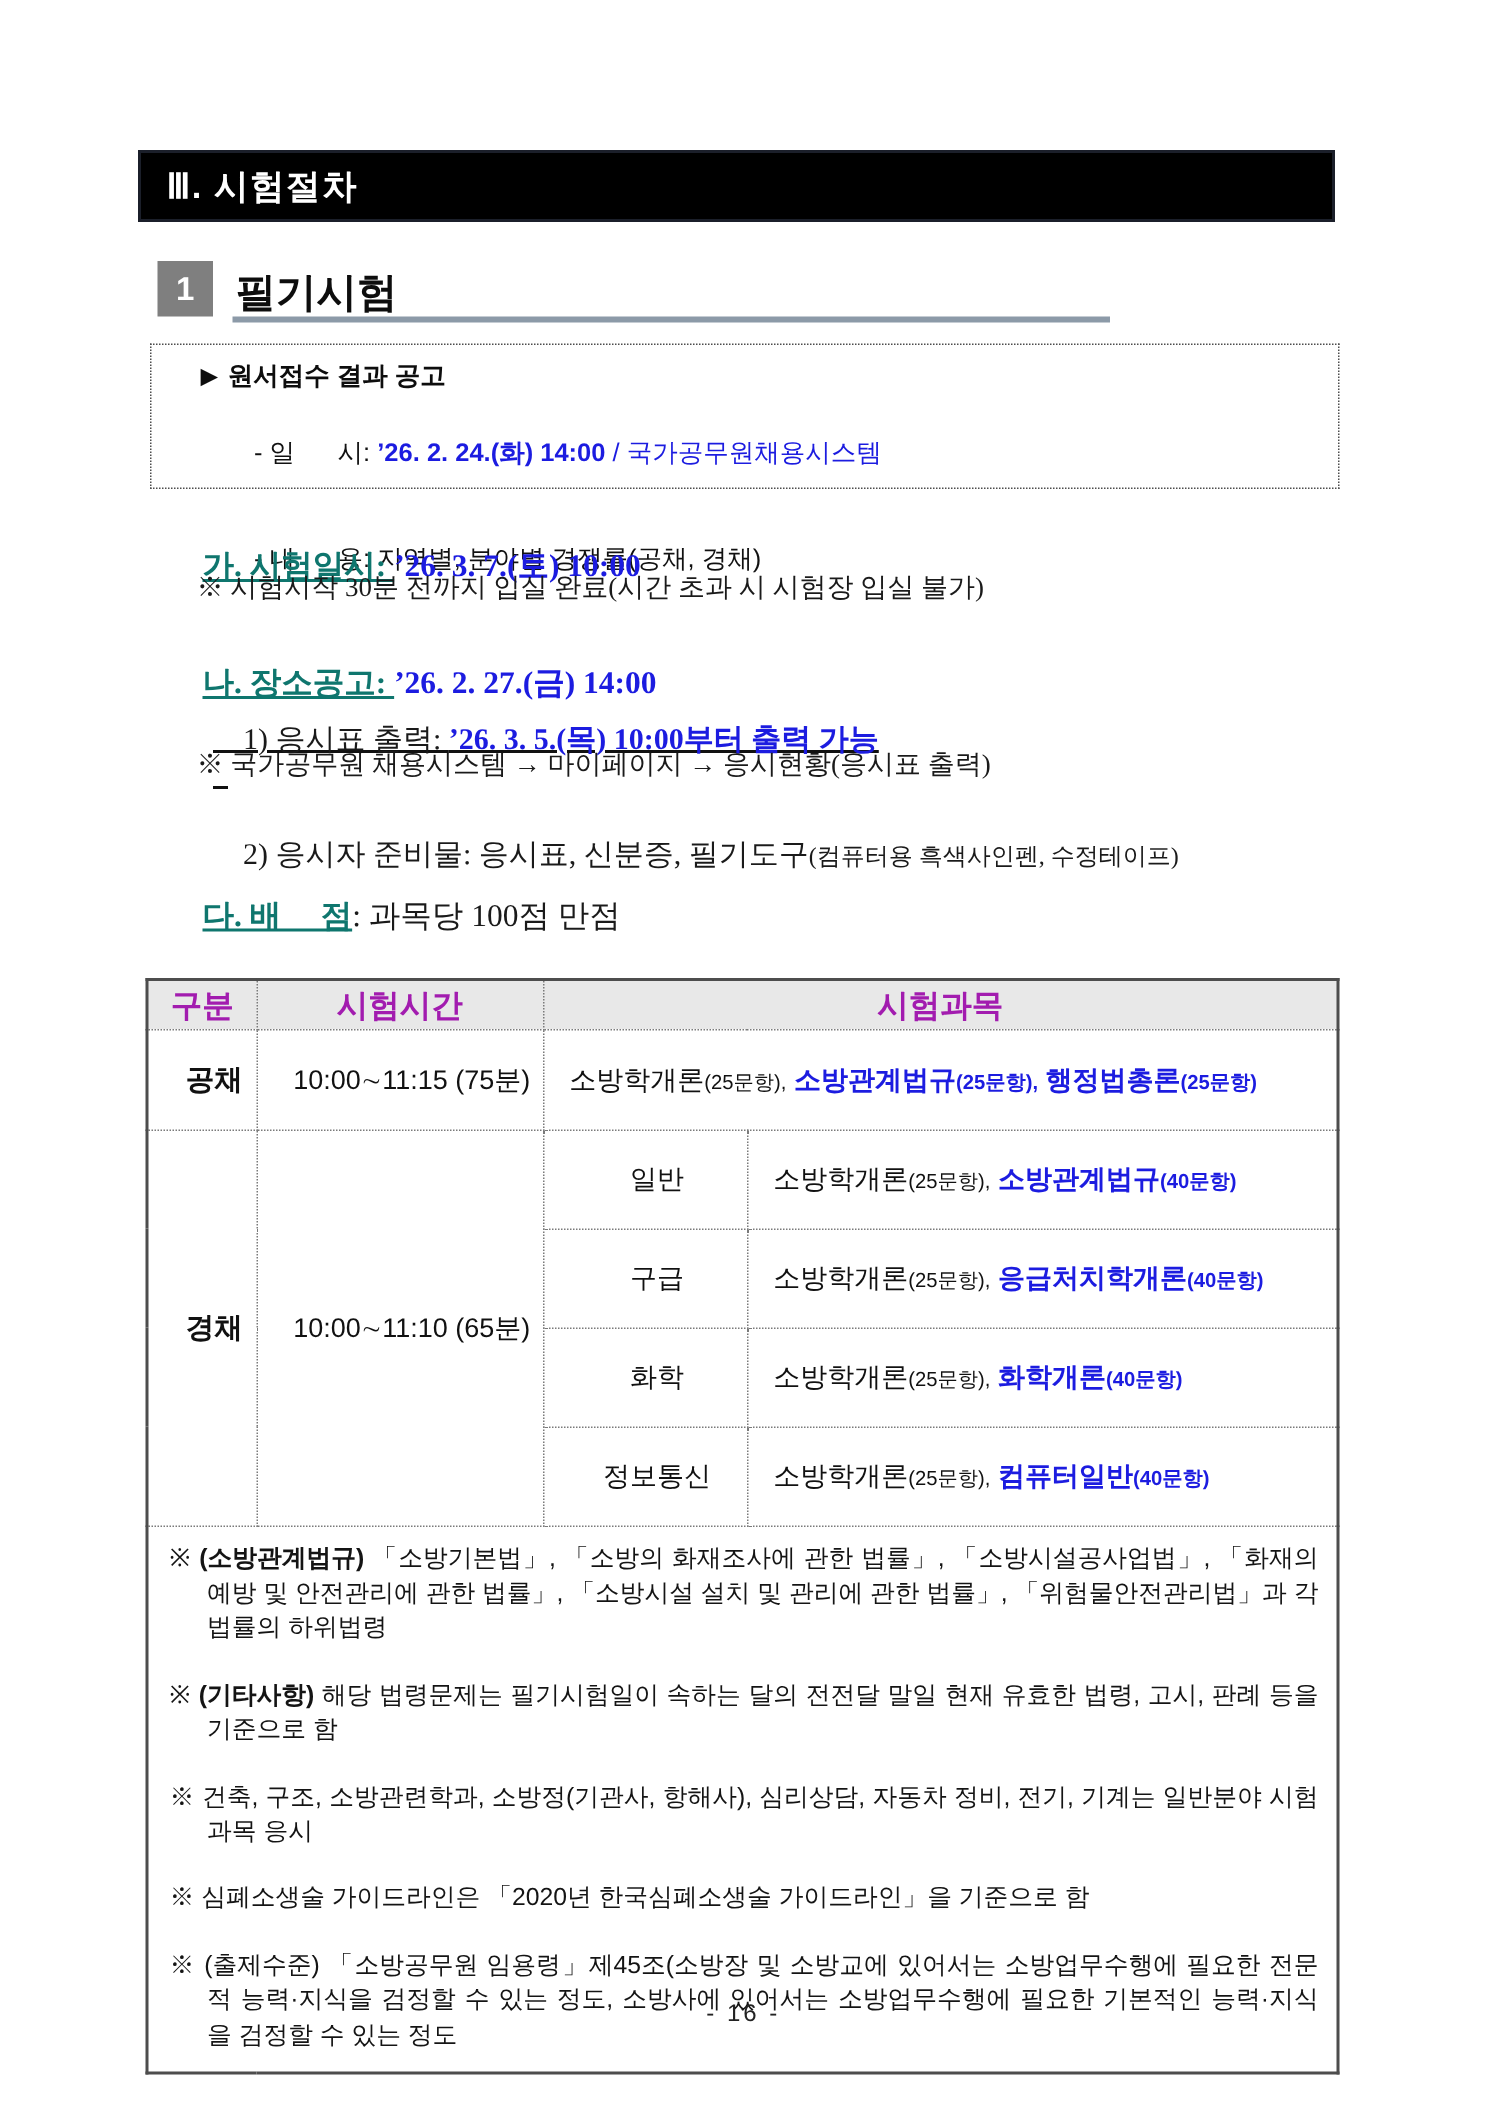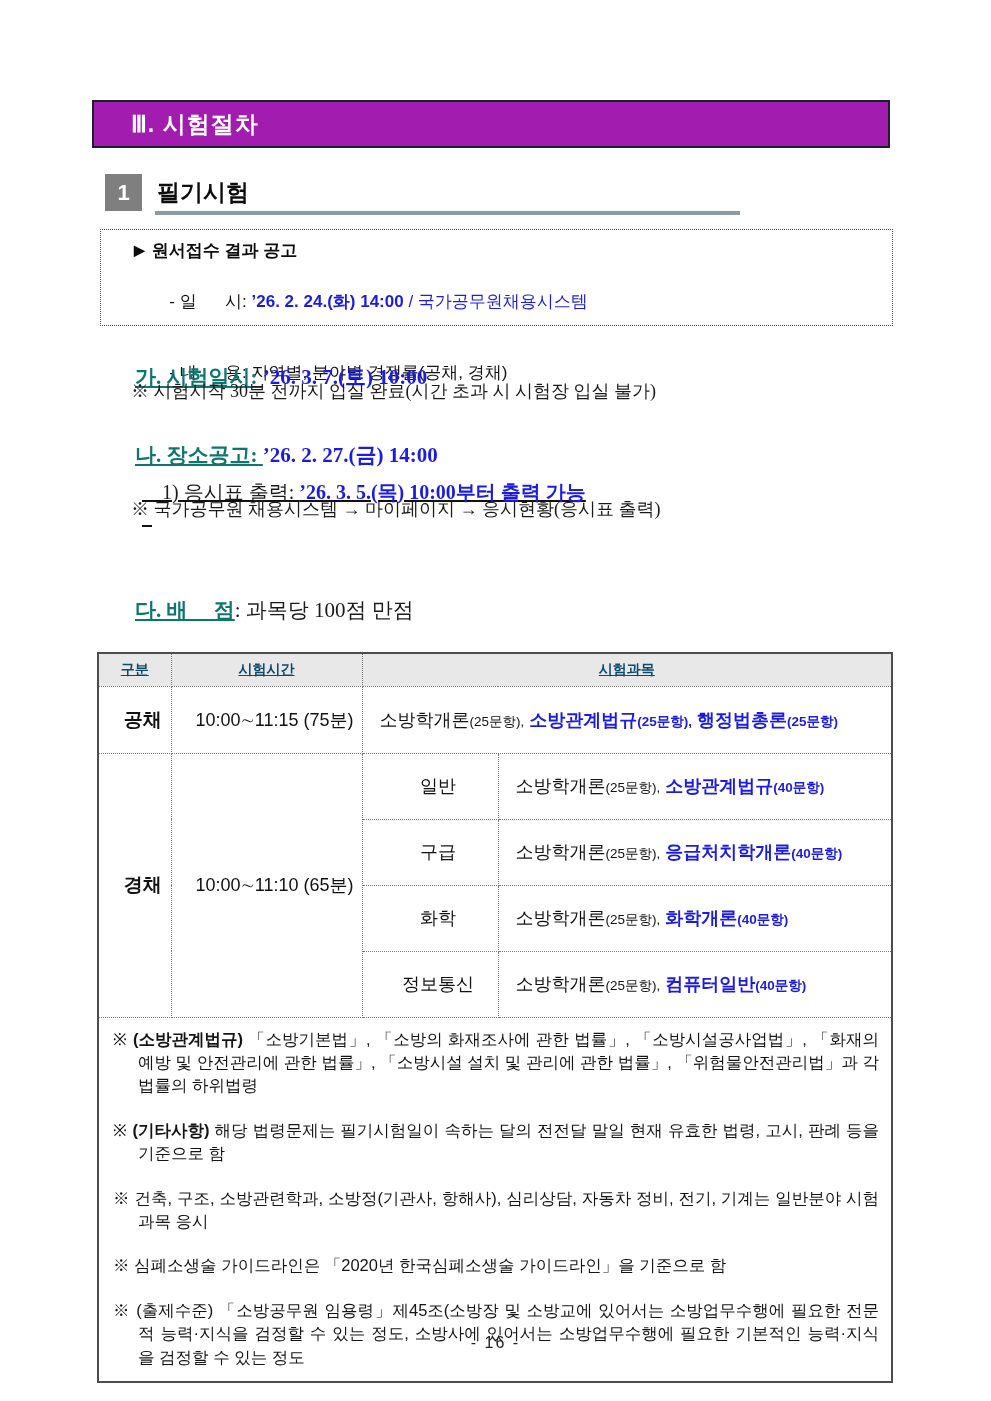--- a/index.html
+++ b/index.html
@@ -2,28 +2,28 @@
 <html><head>
 <meta charset="utf-8">
 <style>
   * { margin:0; padding:0; box-sizing:border-box; }
   html,body { background:#ffffff; }
   body { width:991px; height:1401px; font-family:"Liberation Sans", sans-serif; color:#111; position:relative; }
   .page { position:relative; width:991px; height:1401px; overflow:hidden; }
 
   
   .banner { position:absolute; left:92px; top:100px; width:798px; height:48px;
-            background:#a21caf; border:2px solid #1b1f2a; display:flex; align-items:center;padding-left:20px; }
+            background:#000000; border:2px solid #1b1f2a; display:flex; align-items:center; }
   .banner-title { color:#ffffff; font-weight:bold; font-size:23px; padding-left:17px; letter-spacing:1px; }
 
   
   .numbox { position:absolute; left:105px; top:174px; width:37px; height:37px; background:#7f7f7f;
             display:flex; align-items:center; justify-content:center; }
   .numbox span { color:#ffffff; font-size:22px; font-weight:bold; }
-  .sub-title { position:absolute; left:157px; top:177px; font-size:23px; font-weight:bold; color:#0d0d0d; }
+  .sub-title { position:absolute; left:157px; top:177px; font-size:27px; font-weight:bold; color:#0d0d0d; }
   .sub-underline { position:absolute; left:155px; top:211px; width:585px; height:4px; background:#8c9aa8; }
 
   
   .notice-box { position:absolute; left:100px; top:229px; width:793px; height:97px;
                 border:1px dotted #4d4d4d; padding:9px 10px 0 33px; font-size:17px; }
   .notice-title { font-weight:bold; color:#0d0d0d; }
   .notice-title .tri { font-size:14px; margin-right:7px; position:relative; top:-1px; }
   .notice-row { margin-left:7px; margin-top:8px; white-space:pre-wrap; }
   .blue { color:#1c1ce0; }
   .blue-b { color:#1c1ce0; font-weight:bold; }
@@ -35,21 +35,21 @@
   .note-line { left:131px; font-size:18px; color:#1a1a1a; }
   .lv2 { left:142px; font-size:20px; }
   .small-paren { font-size:16px; }
   .val { color:#1a1a1a; }
 
   
   table.exam { position:absolute; left:97px; top:652px; width:794px; border-collapse:collapse;
                table-layout:fixed; font-size:18px; }
   table.exam { border:2px solid #4d4d4d; }
   table.exam th, table.exam td { border:1px dotted #7a7a7a; }
-  table.exam th { background:#e8e8e8; font-weight:bold; height:33px; font-size:14px; color:#0c4a6e;text-decoration:underline; }
+  table.exam th { background:#e8e8e8; font-weight:bold; height:33px; font-size:21px; color:#a21caf; }
   td.c { text-align:center; vertical-align:middle;padding-left:16px; }
   td.type { font-weight:bold; font-size:19px; }
   td.subjects { padding-left:17px; vertical-align:middle; }
   .cnt { font-size:13.5px;margin-top:36px; }
   .subj { white-space:nowrap; }
   tr.r-gong { height:67px; }
   tr.r-sub { height:66px; }
   td.notes-cell { padding:10px 12px 12px 14px; vertical-align:top; }
   .note { font-size:16.5px; line-height:1.42; text-align:justify; padding-left:25px; text-indent:-25px; margin-top:21px; color:#141414; }
   .note:first-child { margin-top:0; }
@@ -93,20 +93,23 @@
 
   <div class="oline lv1" style="top:416px;">
     <span class="lab">나. 장소공고: </span><span class="blue-b">’26. 2. 27.(금) 14:00</span>
   </div>
 
   <div class="oline lv2" style="top:456px;text-decoration:underline;">
     <span class="val">1) 응시표 출력: </span><span class="blue-b">’26. 3. 5.(목) 10:00부터 출력 가능</span>
   </div>
   <div class="oline note-line" style="top:497px;">※ 국가공무원 채용시스템 → 마이페이지 → 응시현황(응시표 출력)</div>
 
+  <div class="oline lv2" style="top:533px;">
+    <span class="val">2) 응시자 준비물: </span><span class="val">응시표, 신분증, 필기도구</span><span class="val small-paren">(컴퓨터용 흑색사인펜, 수정테이프)</span>
+  </div>
 
   <div class="oline lv1" style="top:571px;">
     <span class="lab">다. 배     점</span><span class="val">: </span><span class="val">과목당 100점 만점</span>
   </div>
 
 
   <table class="exam">
     <colgroup>
         <col style="width:73px">
         <col style="width:191px">

